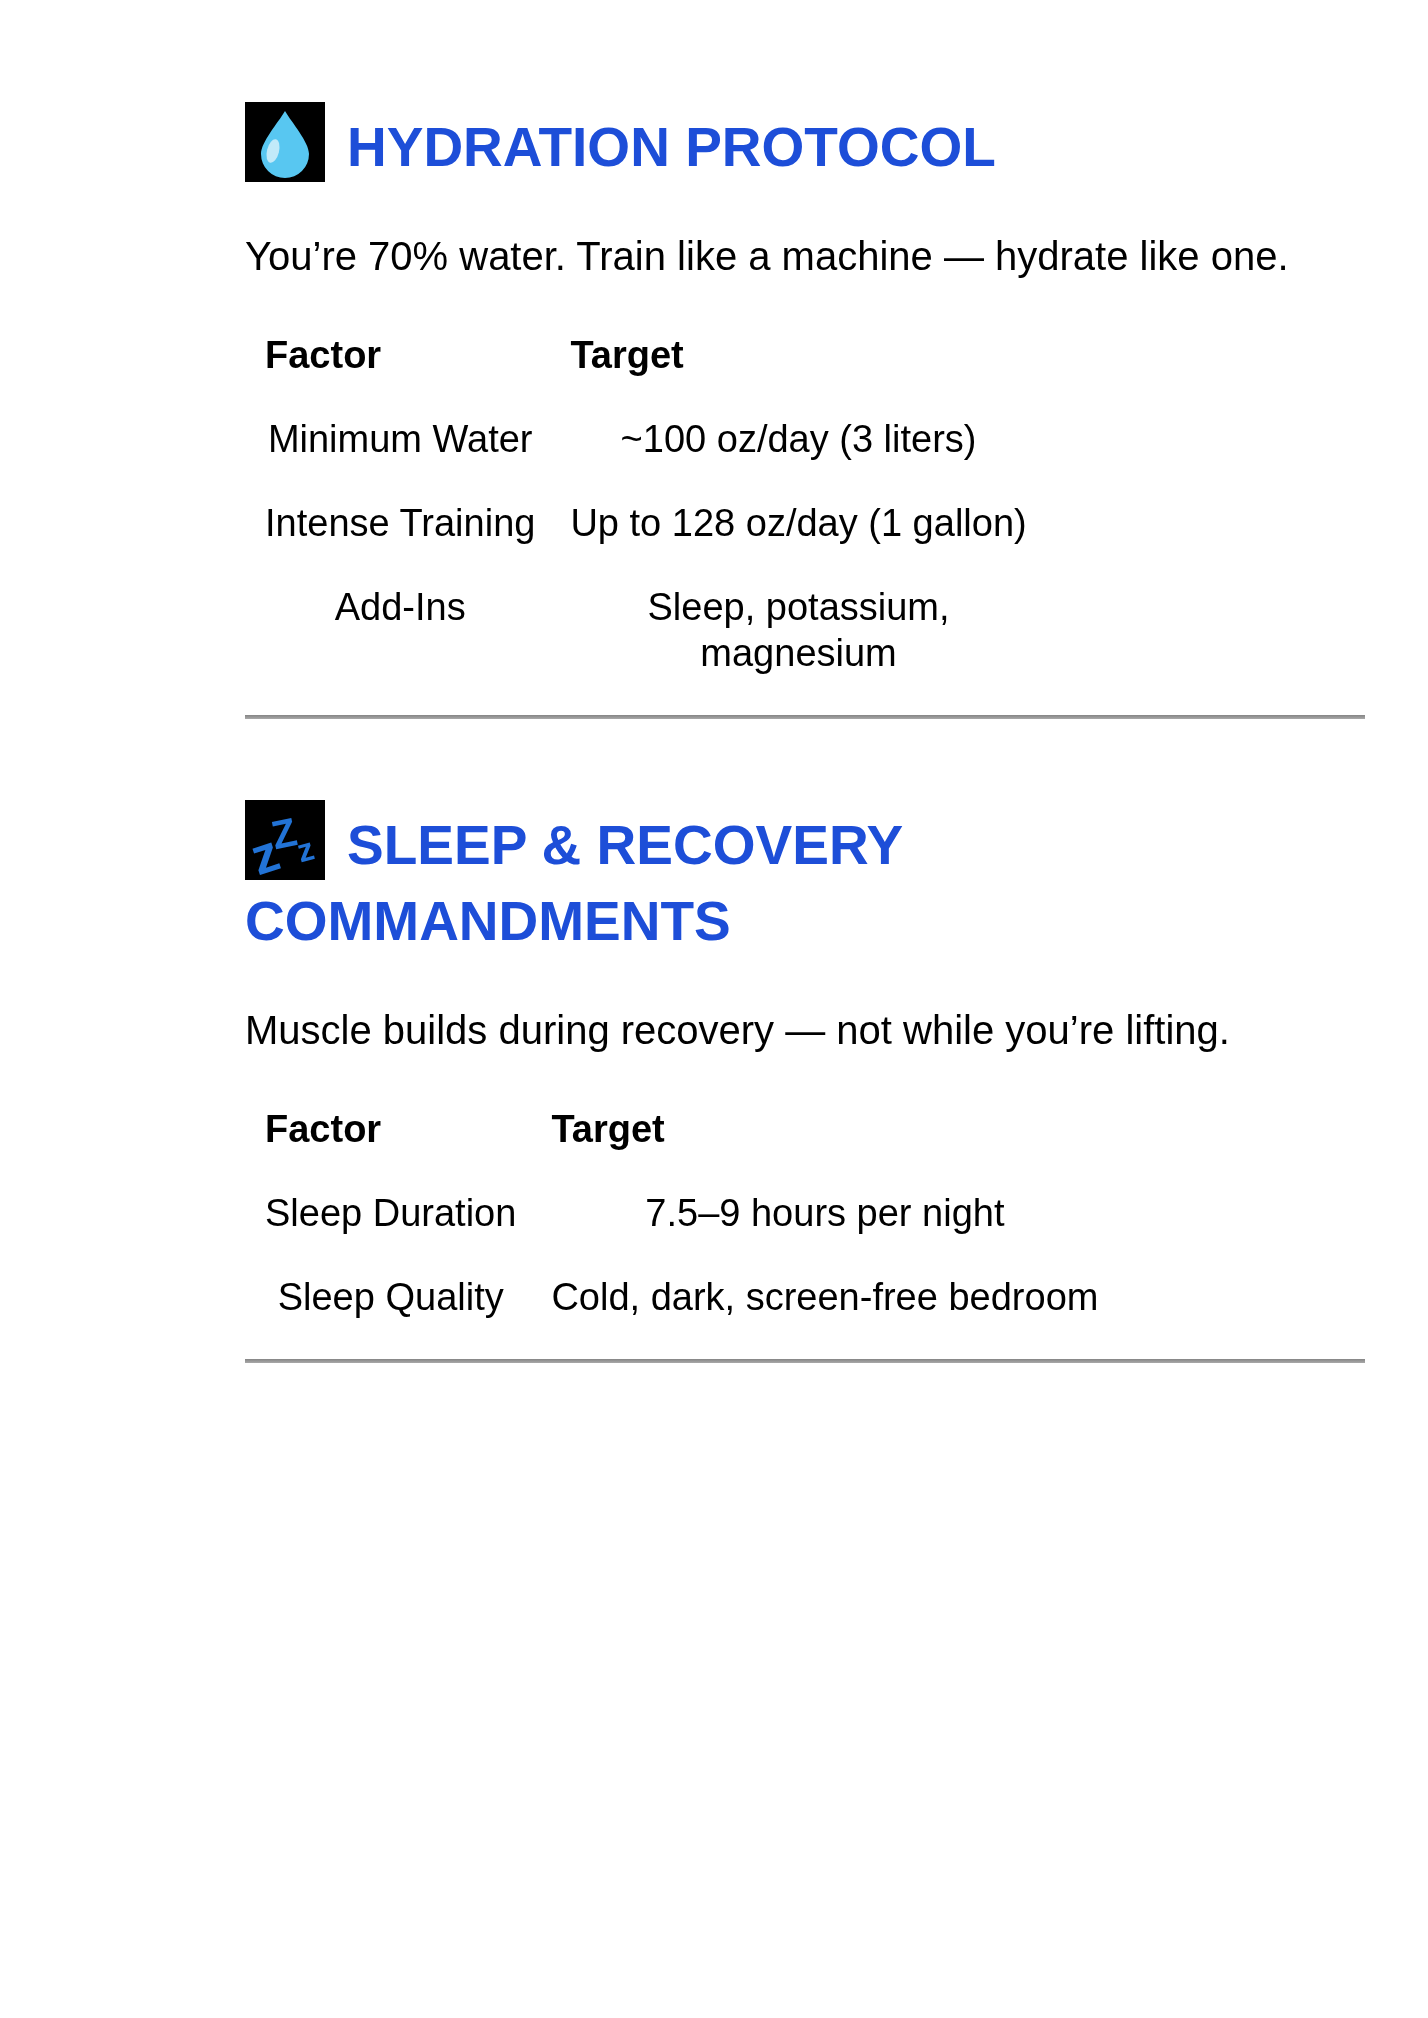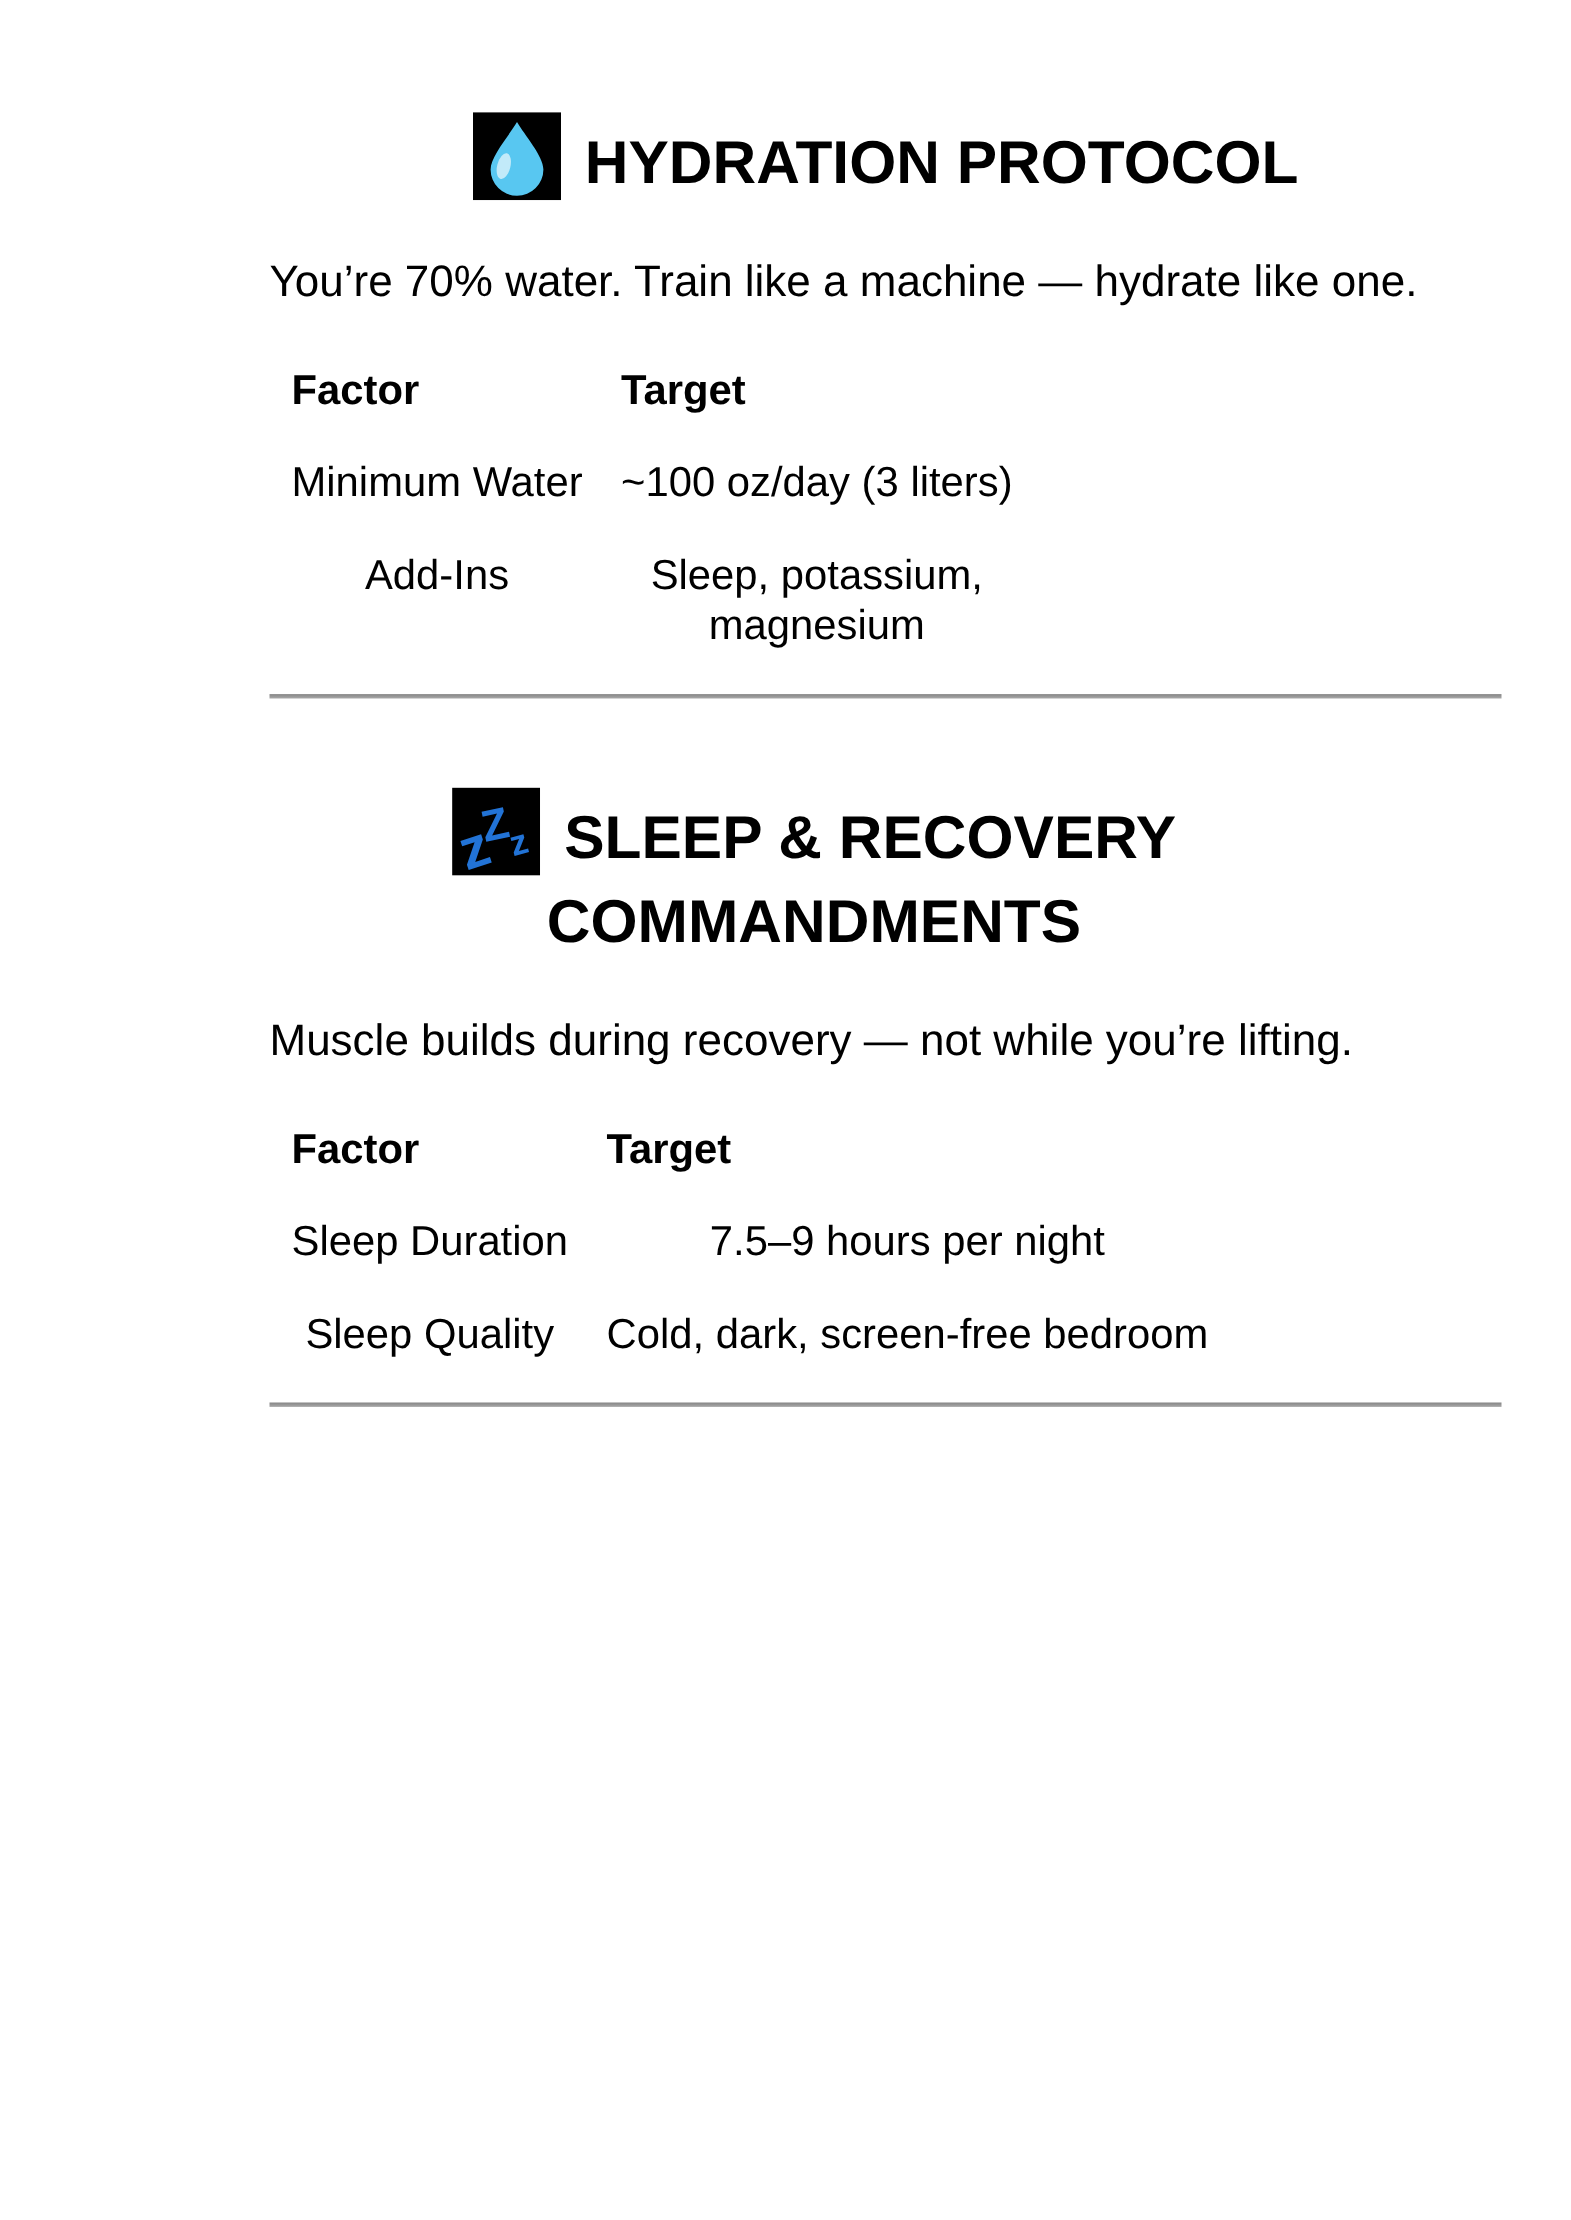--- a/index.html
+++ b/index.html
@@ -17,22 +17,21 @@
   .content {
     margin-left: 245px;
     width: 1120px;
     padding-top: 102px;
   }
   .heading {
     margin: 0;
     font-size: 55px;
     font-weight: bold;
     line-height: 76px;
-    color: #000000;
-    text-align: center;
+    color: #1d4ed8;
   }
   .heading.wrap {
     max-width: 990px;
   }
   .icon-box {
     display: inline-block;
     width: 80px;
     height: 80px;
     vertical-align: -16px;
     margin-right: 22px;
@@ -104,20 +103,24 @@
           <th class="c1">Factor</th>
           <th class="c2">Target</th>
         </tr>
       </thead>
       <tbody>
         <tr>
           <td class="c1">Minimum Water</td>
           <td class="c2">~100 oz/day (3 liters)</td>
         </tr>
         <tr>
+          <td class="c1">Intense Training</td>
+          <td class="c2">Up to 128 oz/day (1 gallon)</td>
+        </tr>
+        <tr>
           <td class="c1">Add-Ins</td>
           <td class="c2">Sleep, potassium,
 magnesium</td>
         </tr>
       </tbody>
     </table>
 
     <hr class="divider">
   </section>
 

